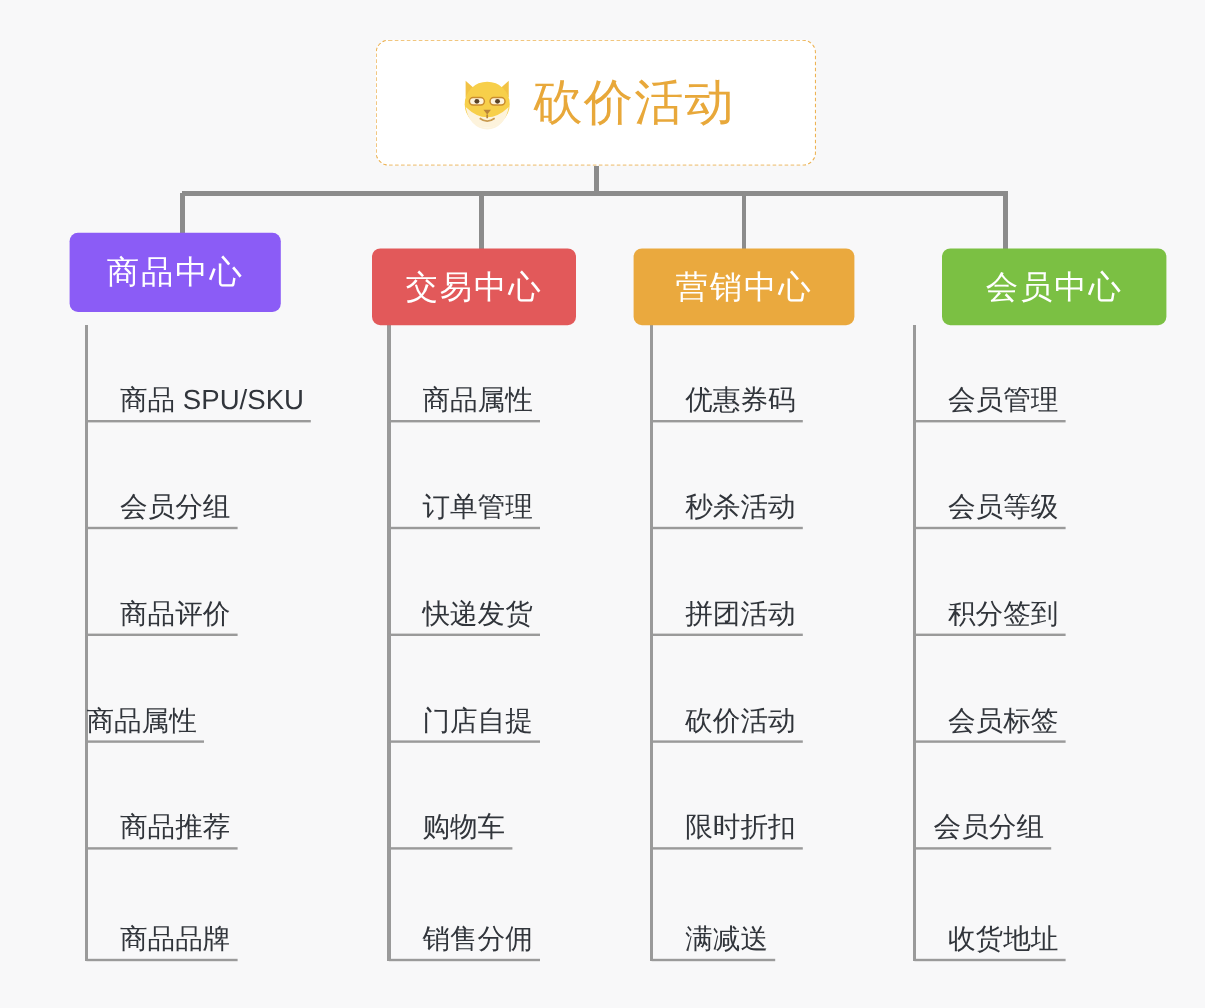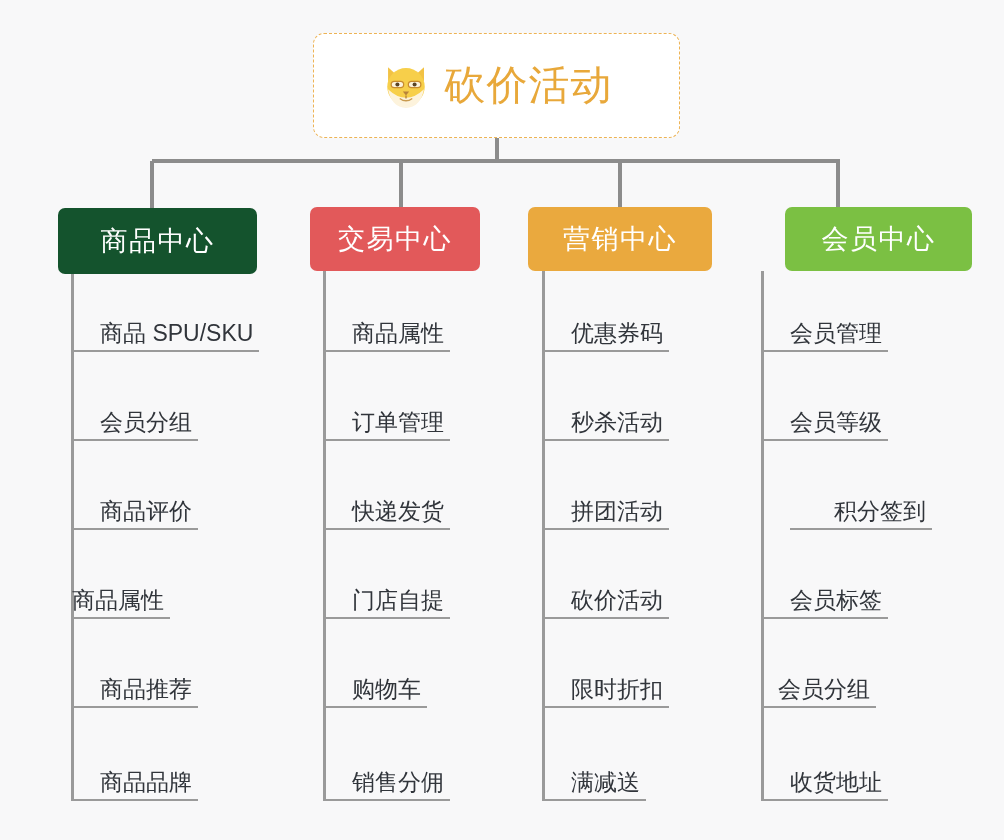--- a/index.html
+++ b/index.html
@@ -141,21 +141,21 @@
       <circle cx="43" cy="30" r="2.6" fill="#5a4327"></circle>
       <path d="M28 39 h8 l-4 5 z" fill="#b8833a"></path>
       <path d="M32 44 v4" stroke="#b8833a" stroke-width="1.8" fill="none"></path>
       <path d="M24 48 q8 6 16 0" stroke="#c99a4e" stroke-width="1.8" fill="none"></path>
     </svg>
     <span class="root-title">砍价活动</span>
   </div>
 
   <div id="categories-host">
       <div class="category" style="left: 0px; top: 0px;">
-        <div class="cat-header" style="left: 58px; top: 208px; width: 199px; height: 66px; background: #14532d;">商品中心</div>
+        <div class="cat-header" style="left: 58px; top: 194px; width: 176px; height: 66px; background: #8b5cf6;">商品中心</div>
         <div class="leaf" style="left: 72px; top: 306px; height: 46px; min-width: 88px; padding-left: 28px;">商品 SPU/SKU</div>
         <div class="leaf" style="left: 72px; top: 395px; height: 46px; min-width: 88px; padding-left: 28px;">会员分组</div>
         <div class="leaf" style="left: 72px; top: 484px; height: 46px; min-width: 88px; padding-left: 28px;">商品评价</div>
         <div class="leaf" style="left: 72px; top: 573px; height: 46px; min-width: 88px; ">商品属性</div>
         <div class="leaf" style="left: 72px; top: 662px; height: 46px; min-width: 88px; padding-left: 28px;">商品推荐</div>
         <div class="leaf" style="left: 72px; top: 755px; height: 46px; min-width: 88px; padding-left: 28px;">商品品牌</div>
       </div>
       <div class="category" style="left: 0px; top: 0px;">
         <div class="cat-header" style="left: 310px; top: 207px; width: 170px; height: 64px; background: rgb(226, 89, 90);">交易中心</div>
         <div class="leaf" style="left: 324px; top: 306px; height: 46px; min-width: 88px; padding-left: 28px;">商品属性</div>
@@ -171,20 +171,20 @@
         <div class="leaf" style="left: 543px; top: 395px; height: 46px; min-width: 88px; padding-left: 28px;">秒杀活动</div>
         <div class="leaf" style="left: 543px; top: 484px; height: 46px; min-width: 88px; padding-left: 28px;">拼团活动</div>
         <div class="leaf" style="left: 543px; top: 573px; height: 46px; min-width: 88px; padding-left: 28px;">砍价活动</div>
         <div class="leaf" style="left: 543px; top: 662px; height: 46px; min-width: 88px; padding-left: 28px;">限时折扣</div>
         <div class="leaf" style="left: 543px; top: 755px; height: 46px; min-width: 88px; padding-left: 28px;">满减送</div>
       </div>
       <div class="category" style="left: 0px; top: 0px;">
         <div class="cat-header" style="left: 745px; top: 207px; width: 187px; height: 64px; background: rgb(123, 192, 67); margin-left: 40px;">会员中心</div>
         <div class="leaf" style="left: 762px; top: 306px; height: 46px; min-width: 88px; padding-left: 28px;">会员管理</div>
         <div class="leaf" style="left: 762px; top: 395px; height: 46px; min-width: 88px; padding-left: 28px;">会员等级</div>
-        <div class="leaf" style="left: 790px; top: 484px; height: 46px; min-width: 88px; padding-left: 44px;">积分签到</div>
+        <div class="leaf" style="left: 762px; top: 484px; height: 46px; min-width: 88px; padding-left: 28px;">积分签到</div>
         <div class="leaf" style="left: 762px; top: 573px; height: 46px; min-width: 88px; padding-left: 28px;">会员标签</div>
         <div class="leaf" style="left: 762px; top: 662px; height: 46px; min-width: 88px; padding-left: 16px;">会员分组</div>
         <div class="leaf" style="left: 762px; top: 755px; height: 46px; min-width: 88px; padding-left: 28px;">收货地址</div>
       </div>
     </div>
 
 </div>
 
 </body></html>

